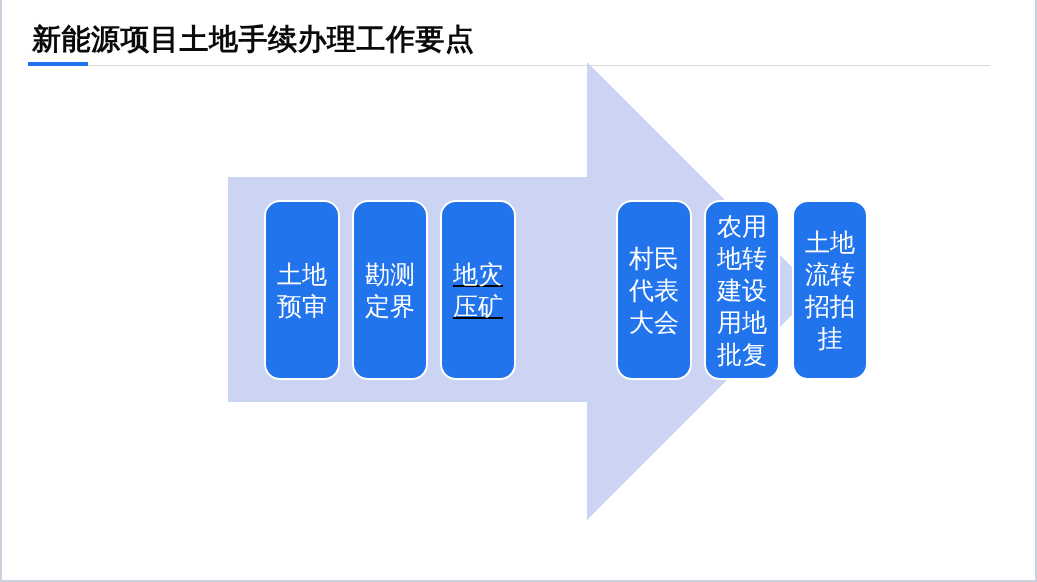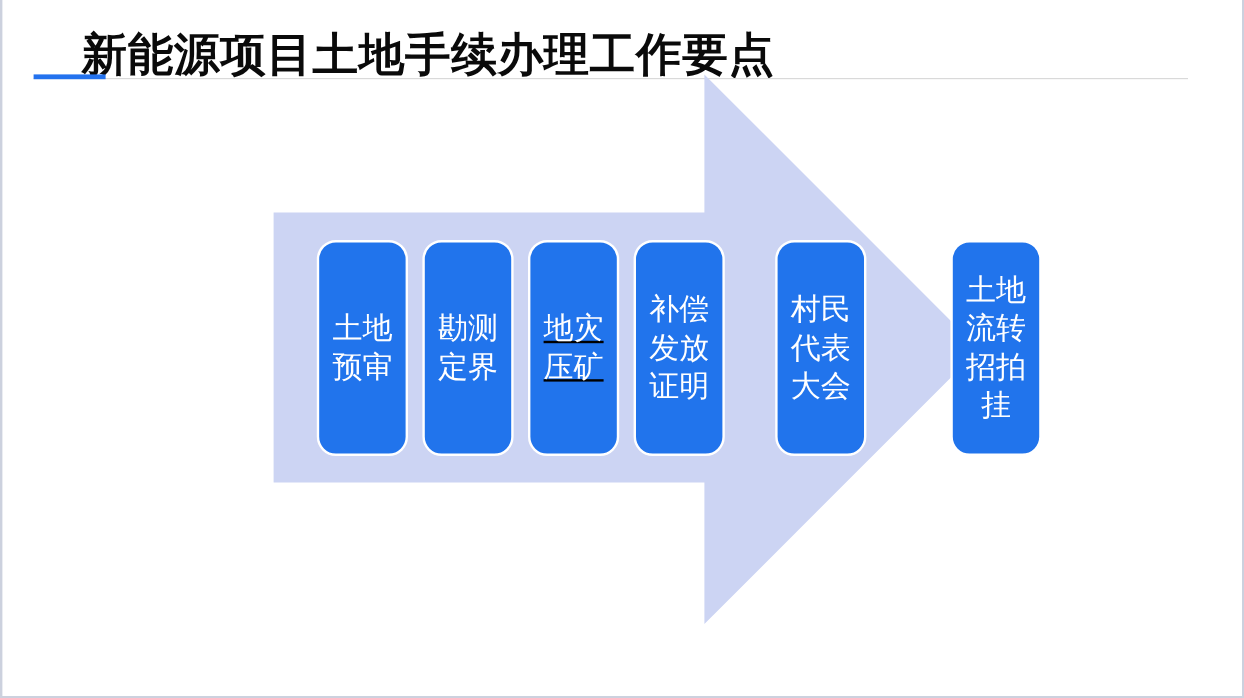--- a/index.html
+++ b/index.html
@@ -21,26 +21,25 @@
     position: relative;
     width: 1037px; height: 582px;
     background: #ffffff;
     border-left: 2px solid var(--frame);
     border-right: 2px solid var(--frame);
     border-bottom: 2px solid var(--frame);
   }
   .slide-title {
     position: absolute;
     left: 30px; top: 20px;
-    font-size: 38px;
+    font-size: 29px;
     font-weight: bold;
     color: var(--title-color);
     letter-spacing: 0.5px;
     white-space: nowrap;
-    margin-left: 36px;
   }
   .title-divider {
     position: absolute;
     left: 26px; top: 65px;
     width: 962px; height: 1px;
     background: var(--divider);
   }
   .title-accent-bar {
     position: absolute;
     left: 26px; top: 62px;
@@ -68,21 +67,21 @@
     font-size: 25px;
     line-height: 32px;
     text-align: center;
     white-space: pre-line;
   }
   .s0 { left: 174px; }
   .s1 { left: 262px; }
   .s2 { left: 350px; }
   .s3 { left: 438px; text-decoration: underline; }
   .s4 { left: 526px; }
-  .s5 { left: 644px; }
+  .s5 { left: 614px; }
   .s6 { left: 702px; }
   .s7 { left: 790px; }
 </style>
 </head>
 <body>
 
 <div class="slide">
 
   <div class="slide-title">新能源项目土地手续办理工作要点</div>
 
@@ -98,29 +97,31 @@
 预审</div>
   </div>
   <div class="process-step s2">
     <div class="step-label">勘测
 定界</div>
   </div>
   <div class="process-step s3">
     <div class="step-label">地灾
 压矿</div>
   </div>
-  <div class="process-step s4">
-    <div class="step-label">补偿
-发放
-证明</div>
-  </div>
   <div class="process-step s5">
     <div class="step-label">村民
 代表
 大会</div>
+  </div>
+  <div class="process-step s6">
+    <div class="step-label">农用
+地转
+建设
+用地
+批复</div>
   </div>
   <div class="process-step s7">
     <div class="step-label">土地
 流转
 招拍
 挂</div>
   </div>
 
 </div>
 

